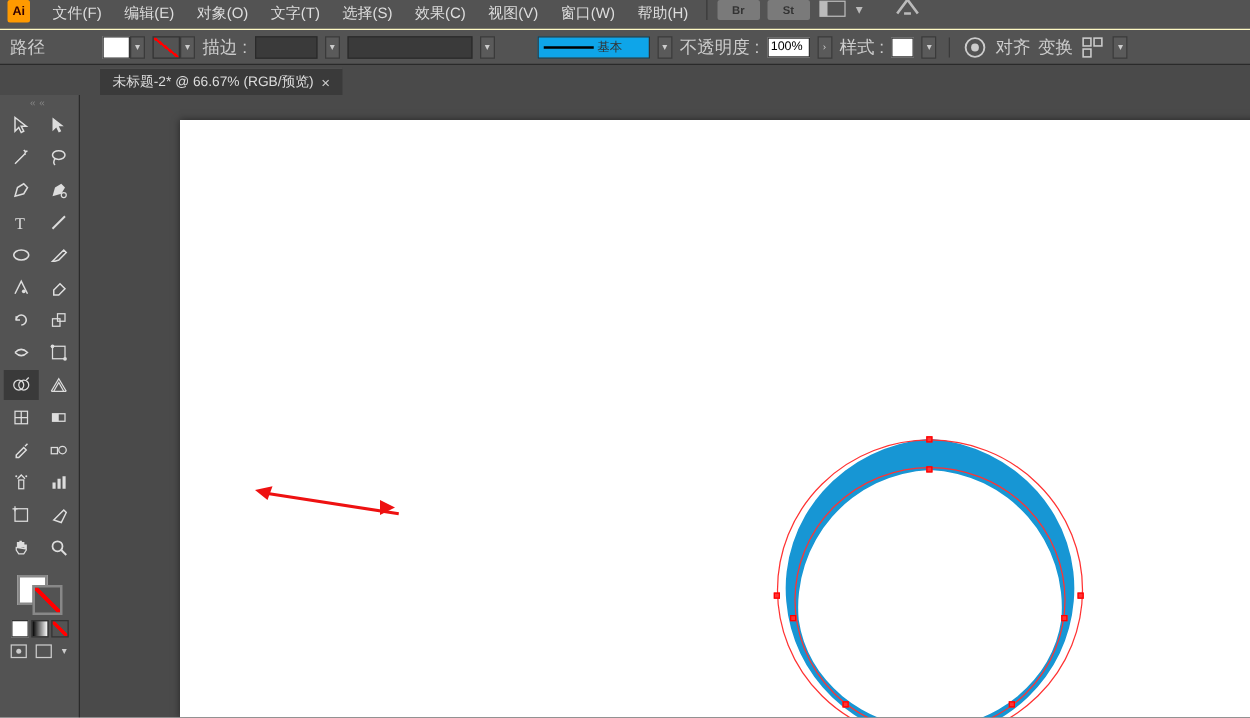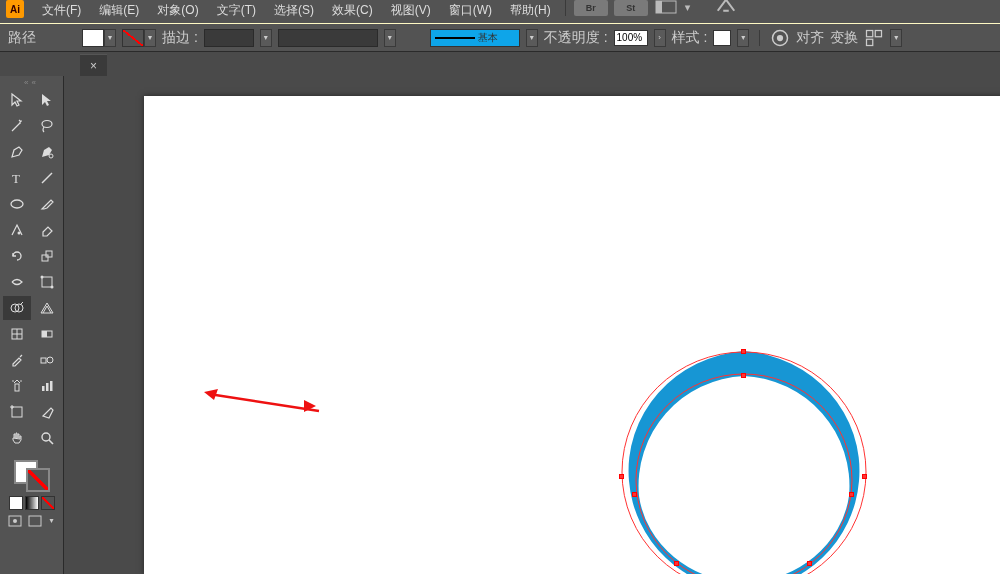--- a/index.html
+++ b/index.html
@@ -138,20 +138,21 @@
         <rect x="2" y="2" width="5" height="5" fill="none" stroke="#ccc"></rect>
         <rect x="9" y="2" width="5" height="5" fill="none" stroke="#ccc"></rect>
         <rect x="2" y="9" width="5" height="5" fill="none" stroke="#ccc"></rect>
       </svg>
   </div>
   <div class="dropdown-arrow">▾</div>
 </div>
 
 <div class="tabbar">
   <div class="doc-tab">
+    <span>未标题-2* @ 66.67% (RGB/预览)</span>
     <span class="tab-close">×</span>
   </div>
 </div>
 
 <div class="main">
 
   <div class="toolbox">
     <div class="tool-grab">««</div>
     <div class="tool-grid">
       <div class="tool">

